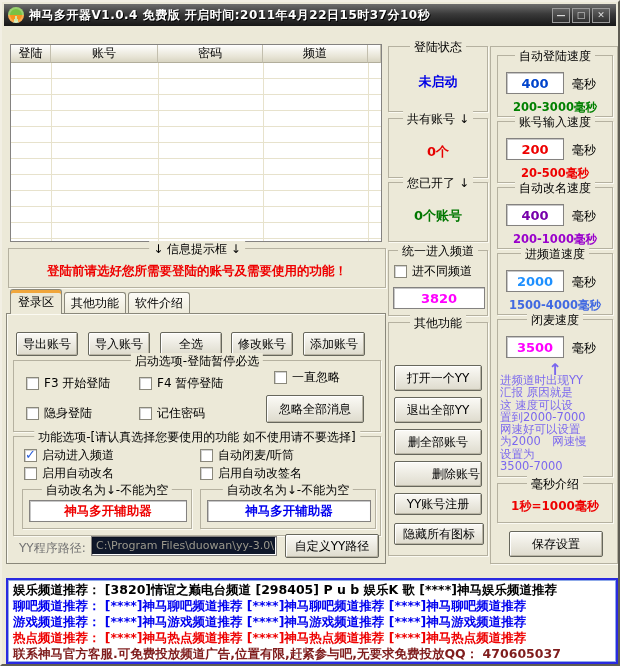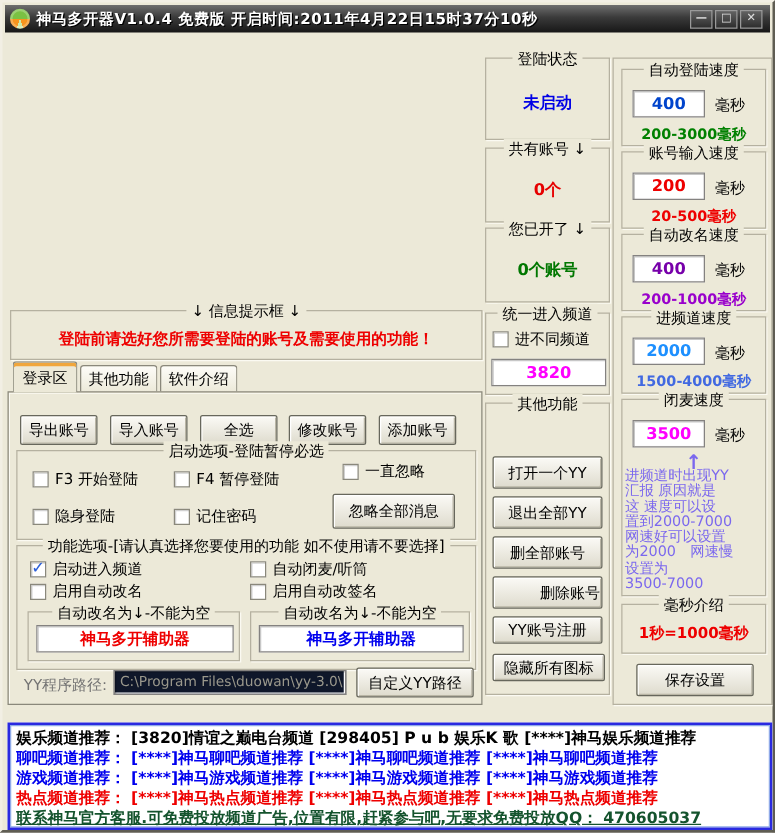--- a/index.html
+++ b/index.html
@@ -68,20 +68,35 @@
   <div class="abs titlebar">
     <div class="app-icon"></div>
     <div class="title-text">神马多开器V1.0.4  免费版  开启时间:2011年4月22日15时37分10秒</div>
     <div class="win-btns">
       <div class="win-btn">—</div>
       <div class="win-btn">□</div>
       <div class="win-btn">✕</div>
     </div>
   </div>
 
+  <div class="abs acct-table">
+    <div class="acct-header">
+      <div class="hcell" style="width:40px">登陆</div>
+      <div class="hcell" style="width:107px">账号</div>
+      <div class="hcell" style="width:105px">密码</div>
+      <div class="hcell" style="width:105px">频道</div>
+      <div class="hcell" style="flex:1"></div>
+    </div>
+    <div class="acct-body">
+      <div class="vline" style="left:40px"></div>
+      <div class="vline" style="left:147px"></div>
+      <div class="vline" style="left:252px"></div>
+      <div class="vline" style="left:357px"></div>
+    </div>
+  </div>
 
   <div class="abs group" style="left:386px; top:44px; width:100px; height:66px;">
     <span class="group-label center-label">登陆状态</span>
     <div class="abs" style="left: 0px; top: 26px; width: 100%; text-align: center; font-size: 13px; font-weight: bold; color: rgb(0, 0, 230);">未启动</div>
   </div>
 
   <div class="abs group" style="left:386px; top:116px; width:100px; height:60px;">
     <span class="group-label center-label">共有账号 ↓</span>
     <div class="abs" style="left: 0px; top: 24px; width: 100%; text-align: center; font-size: 13px; font-weight: bold; color: rgb(230, 0, 0);">0个</div>
   </div>
@@ -240,16 +255,16 @@
     <div class="abs sunken" style="left:84px; top:222px; width:186px; height:20px; background:#0f172a;
          color:#9a988c; font-size:11px; line-height:18px; padding-left:4px; overflow:hidden; white-space:nowrap;">C:\Program Files\duowan\yy-3.0\</div>
     <div class="abs btn" style="left:278px; top:220px; width:94px; height:24px;">自定义YY路径</div>
   </div>
 
   <div class="abs bottom-board">
     <div class="board-line" style="color: #000000;">娱乐频道推荐： [3820]情谊之巅电台频道  [298405] P u b 娱乐K 歌  [****]神马娱乐频道推荐</div>
     <div class="board-line" style="color: rgb(0, 0, 238);">聊吧频道推荐： [****]神马聊吧频道推荐  [****]神马聊吧频道推荐  [****]神马聊吧频道推荐</div>
     <div class="board-line" style="color: rgb(0, 0, 238);">游戏频道推荐： [****]神马游戏频道推荐  [****]神马游戏频道推荐  [****]神马游戏频道推荐</div>
     <div class="board-line" style="color: rgb(238, 0, 0);">热点频道推荐： [****]神马热点频道推荐  [****]神马热点频道推荐  [****]神马热点频道推荐</div>
-    <div class="board-line" style="color: #14532d; text-decoration: underline;">联系神马官方客服.可免费投放频道广告,位置有限,赶紧参与吧,无要求免费投放QQ： 470605037</div>
+    <div class="board-line" style="color: #7f1d1d;">联系神马官方客服.可免费投放频道广告,位置有限,赶紧参与吧,无要求免费投放QQ： 470605037</div>
   </div>
 
 </div>
 
 </body></html>

